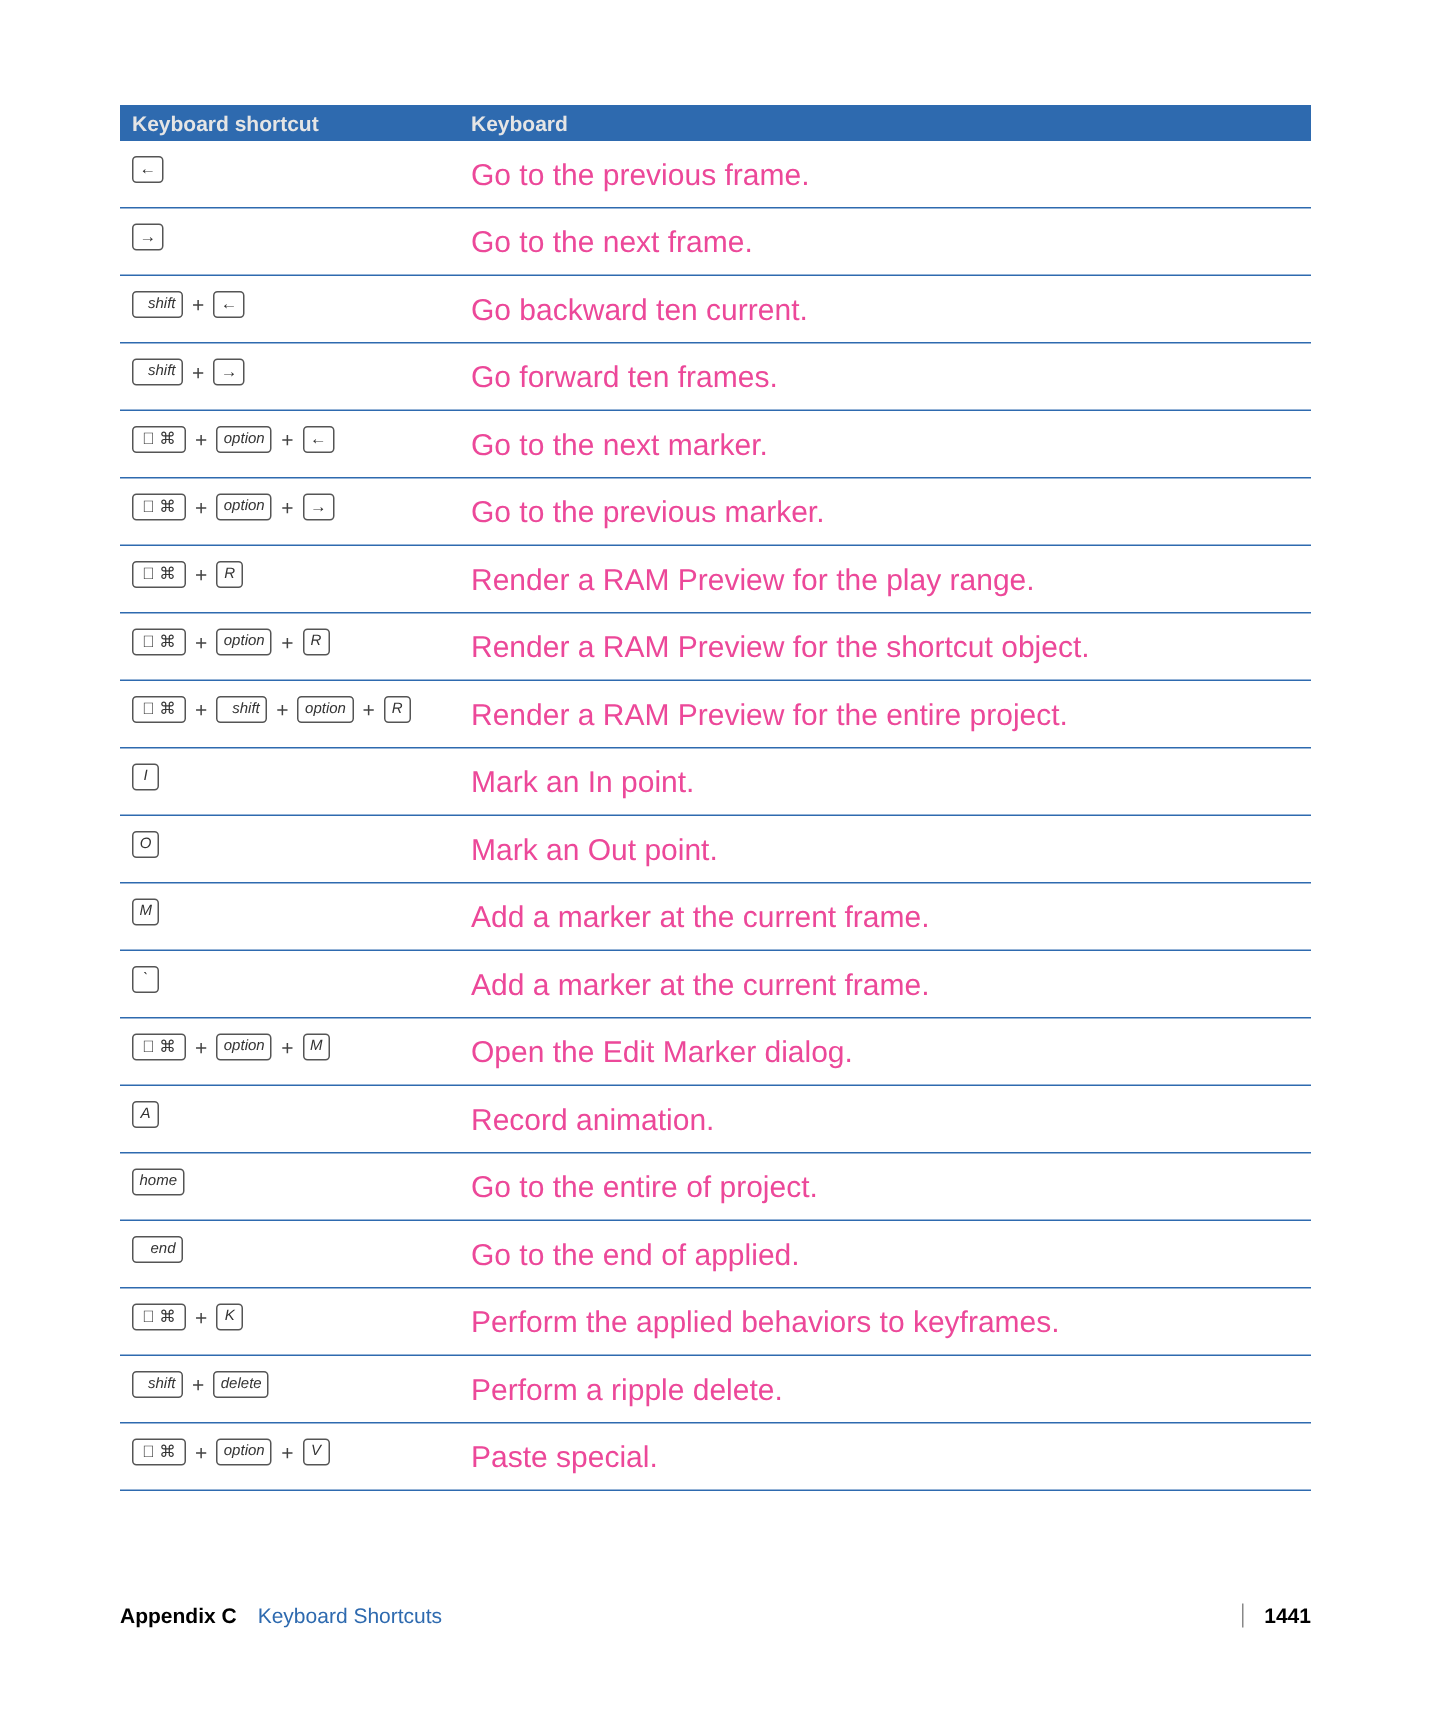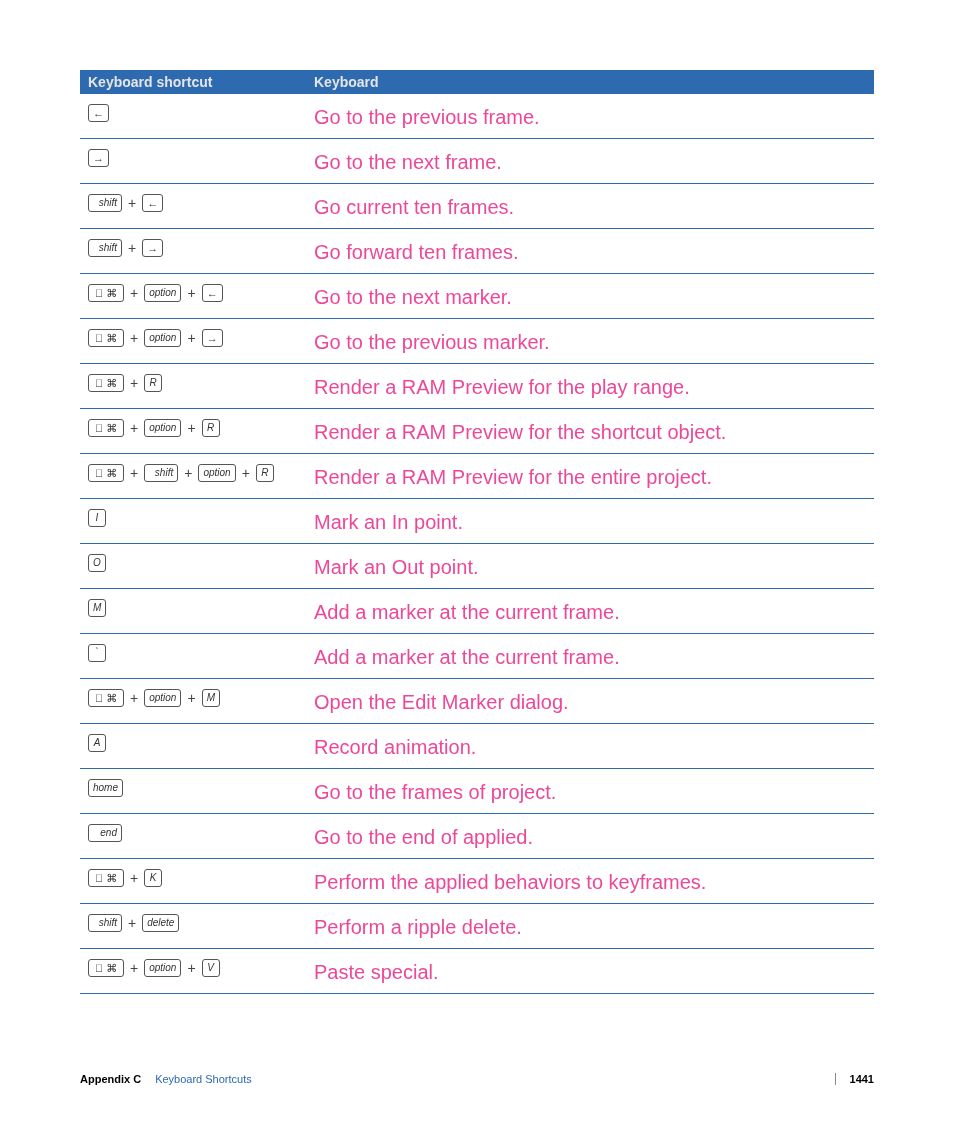--- a/index.html
+++ b/index.html
@@ -74,21 +74,21 @@
   .key.arrow .glyph { font-size: 11px; }
 
   .footer {
     position: absolute;
     left: 0; right: 0;
     bottom: 60px;
     padding: 0 80px;
     display: flex;
     justify-content: space-between;
     align-items: center;
-    font-size: 11px;
+    font-size: 14px;
   }
   .footer .left { display: flex; gap: 14px; align-items: baseline; }
   .footer .appendix { color: #000; font-weight: 700; }
   .footer .title { color: #2e6aaf; }
   .footer .right { border-left: 1px solid #888; padding-left: 14px; font-weight: 700; }
 </style>
 </head>
 <body>
 
 <div class="page">
@@ -125,21 +125,21 @@
             <div class="keys">
               <span class="key wide">
                 <span class="lbl">shift</span>
               </span>
               <span class="plus">+</span>
               <span class="key arrow">
                 <span class="glyph">←</span>
               </span>
             </div>
           </td>
-          <td class="fn">Go current ten frames.</td>
+          <td class="fn">Go backward ten current.</td>
         </tr>
         <tr>
           <td>
             <div class="keys">
               <span class="key wide">
                 <span class="lbl">shift</span>
               </span>
               <span class="plus">+</span>
               <span class="key arrow">
                 <span class="glyph">→</span>
@@ -313,21 +313,21 @@
           <td class="fn">Record animation.</td>
         </tr>
         <tr>
           <td>
             <div class="keys">
               <span class="key wide">
                 <span class="lbl">home</span>
               </span>
             </div>
           </td>
-          <td class="fn">Go to the frames of project.</td>
+          <td class="fn">Go to the entire of project.</td>
         </tr>
         <tr>
           <td>
             <div class="keys">
               <span class="key wide">
                 <span class="lbl">end</span>
               </span>
             </div>
           </td>
           <td class="fn">Go to the end of applied.</td>

